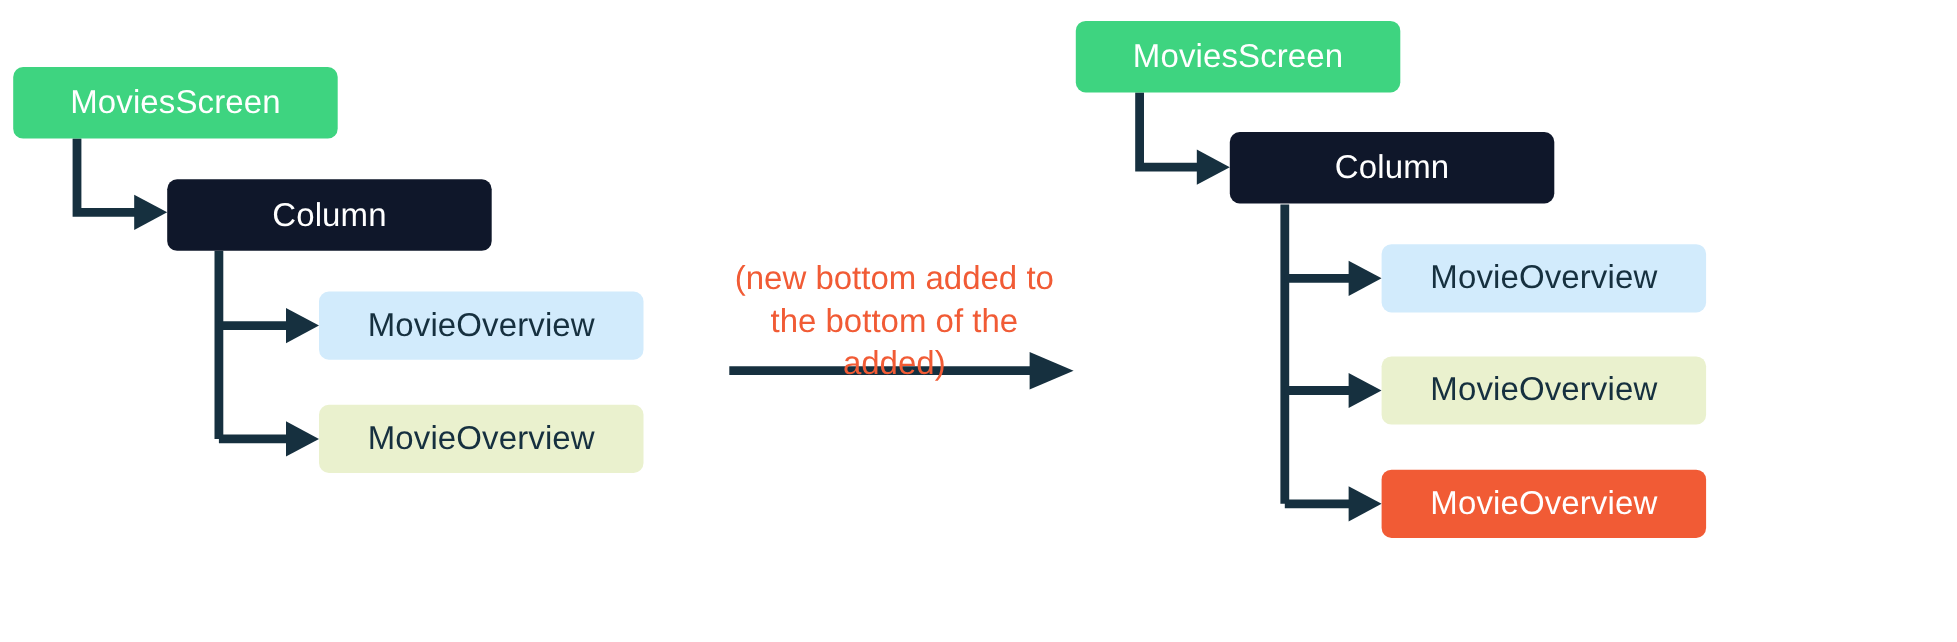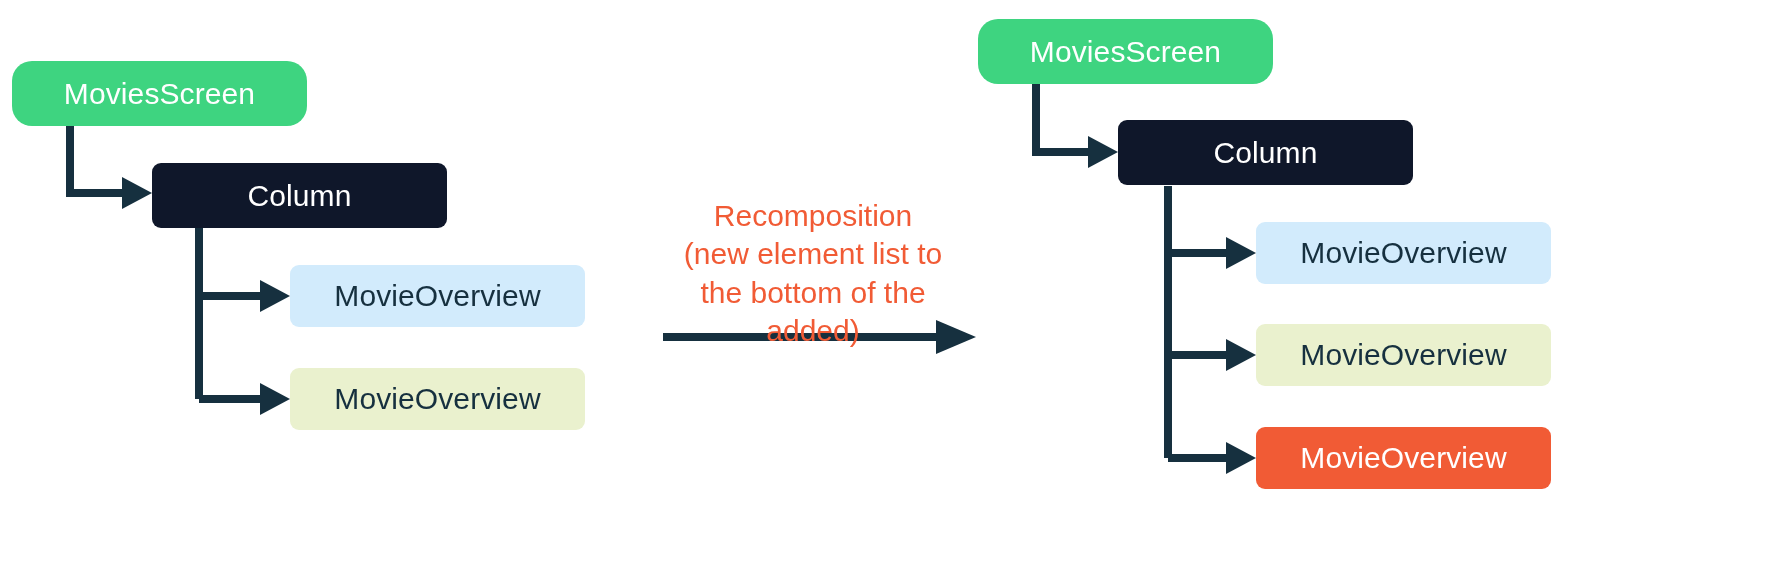--- a/index.html
+++ b/index.html
@@ -27,21 +27,20 @@
     align-items: center;
     justify-content: center;
     font-size: 30px;
     line-height: 1;
     letter-spacing: 0.1px;
     white-space: nowrap;
   }
   .node-screen {
     background: #3ED480;
     color: #ffffff;
-    border-radius: 20px;
   }
   .node-column {
     background: #0f172a;
     color: #ffffff;
   }
   .node-overview-blue {
     background: #D2EBFC;
     color: #16303F;
   }
   .node-overview-lime {
@@ -141,21 +140,21 @@
   </svg>
 
   <div class="node node-screen" style="left:12px; top:61px; width:295px; height:65px;">MoviesScreen</div>
 
   <div class="node node-column" style="left:152px; top:163px; width:295px; height:65px;">Column</div>
 
   <div class="node node-overview-blue" style="left:290px; top:265px; width:295px; height:62px;">MovieOverview</div>
 
   <div class="node node-overview-lime" style="left:290px; top:368px; width:295px; height:62px;">MovieOverview</div>
 
-  <div class="annotation" style="left:653px; top:197px; width:320px;"><span>Recomposition</span><br><span>(new element list to</span><br><span>the bottom of the added)</span></div>
+  <div class="annotation" style="left:653px; top:197px; width:320px;"><br><span>(new bottom added to</span><br><span>the bottom of the added)</span></div>
 
   <div class="node node-screen" style="left:978px; top:19px; width:295px; height:65px;">MoviesScreen</div>
 
   <div class="node node-column" style="left:1118px; top:120px; width:295px; height:65px;">Column</div>
 
   <div class="node node-overview-blue" style="left:1256px; top:222px; width:295px; height:62px;">MovieOverview</div>
 
   <div class="node node-overview-lime" style="left:1256px; top:324px; width:295px; height:62px;">MovieOverview</div>
 
   <div class="node node-overview-orange" style="left:1256px; top:427px; width:295px; height:62px;">MovieOverview</div>

